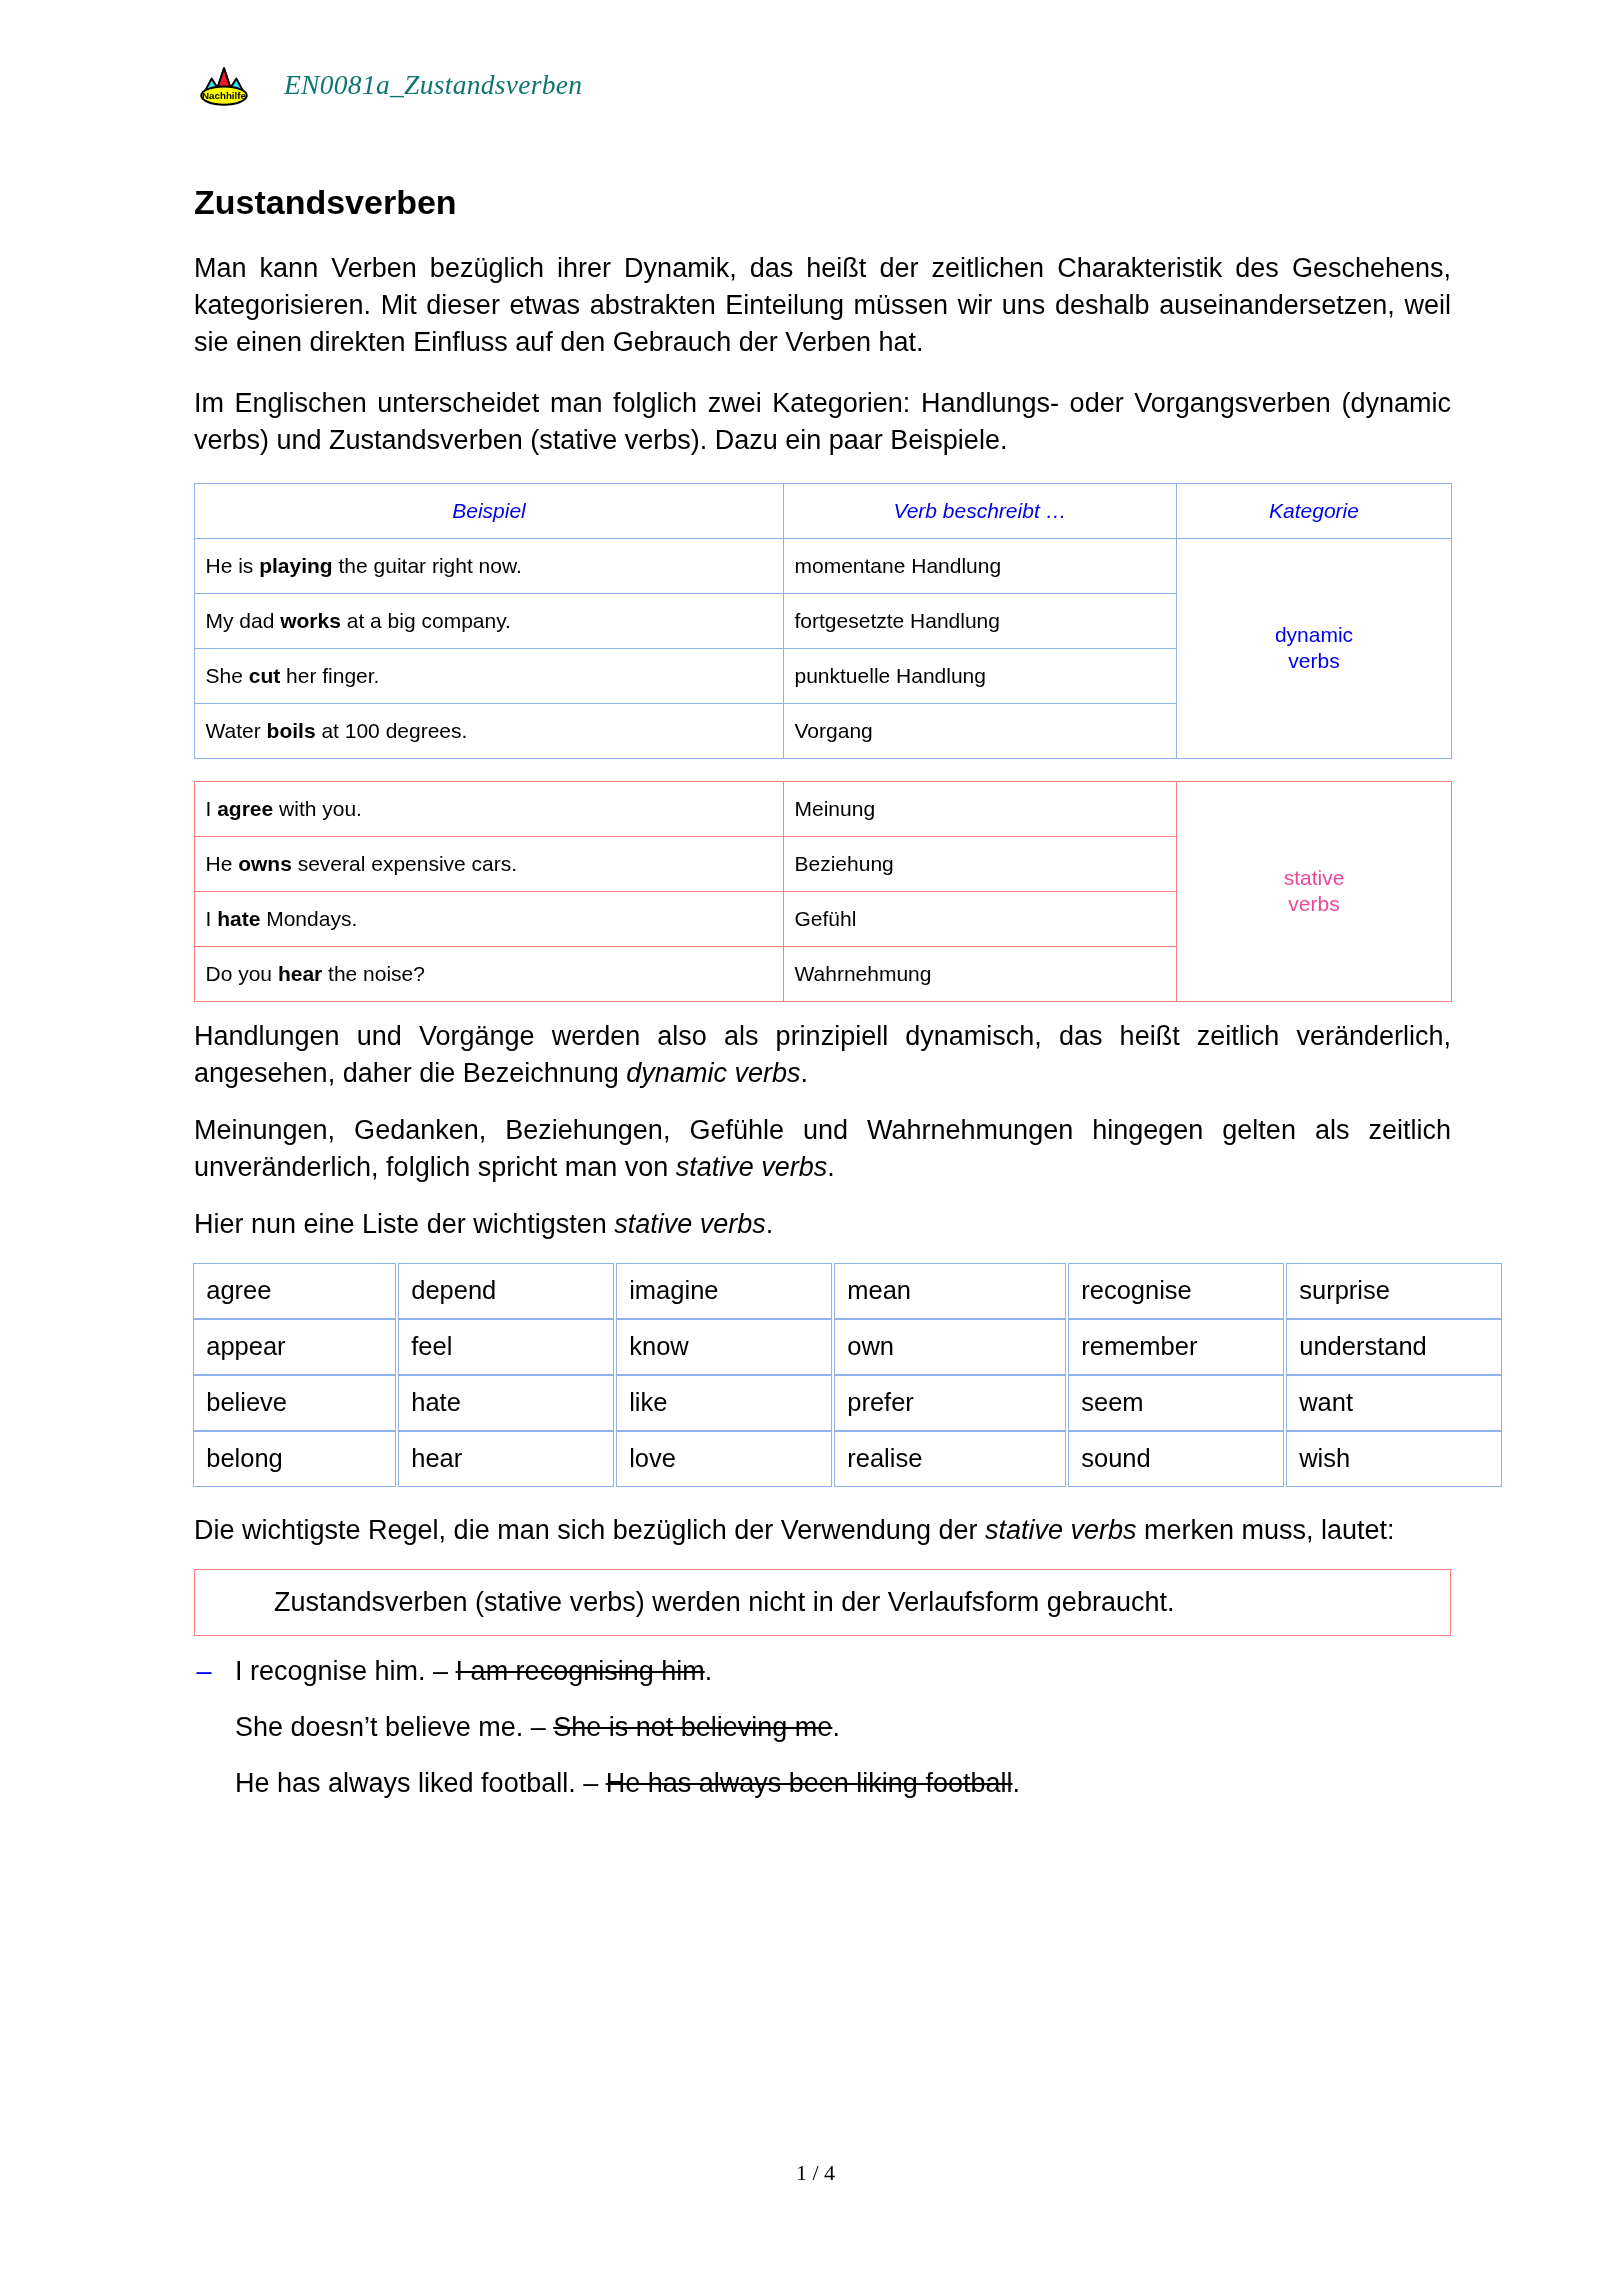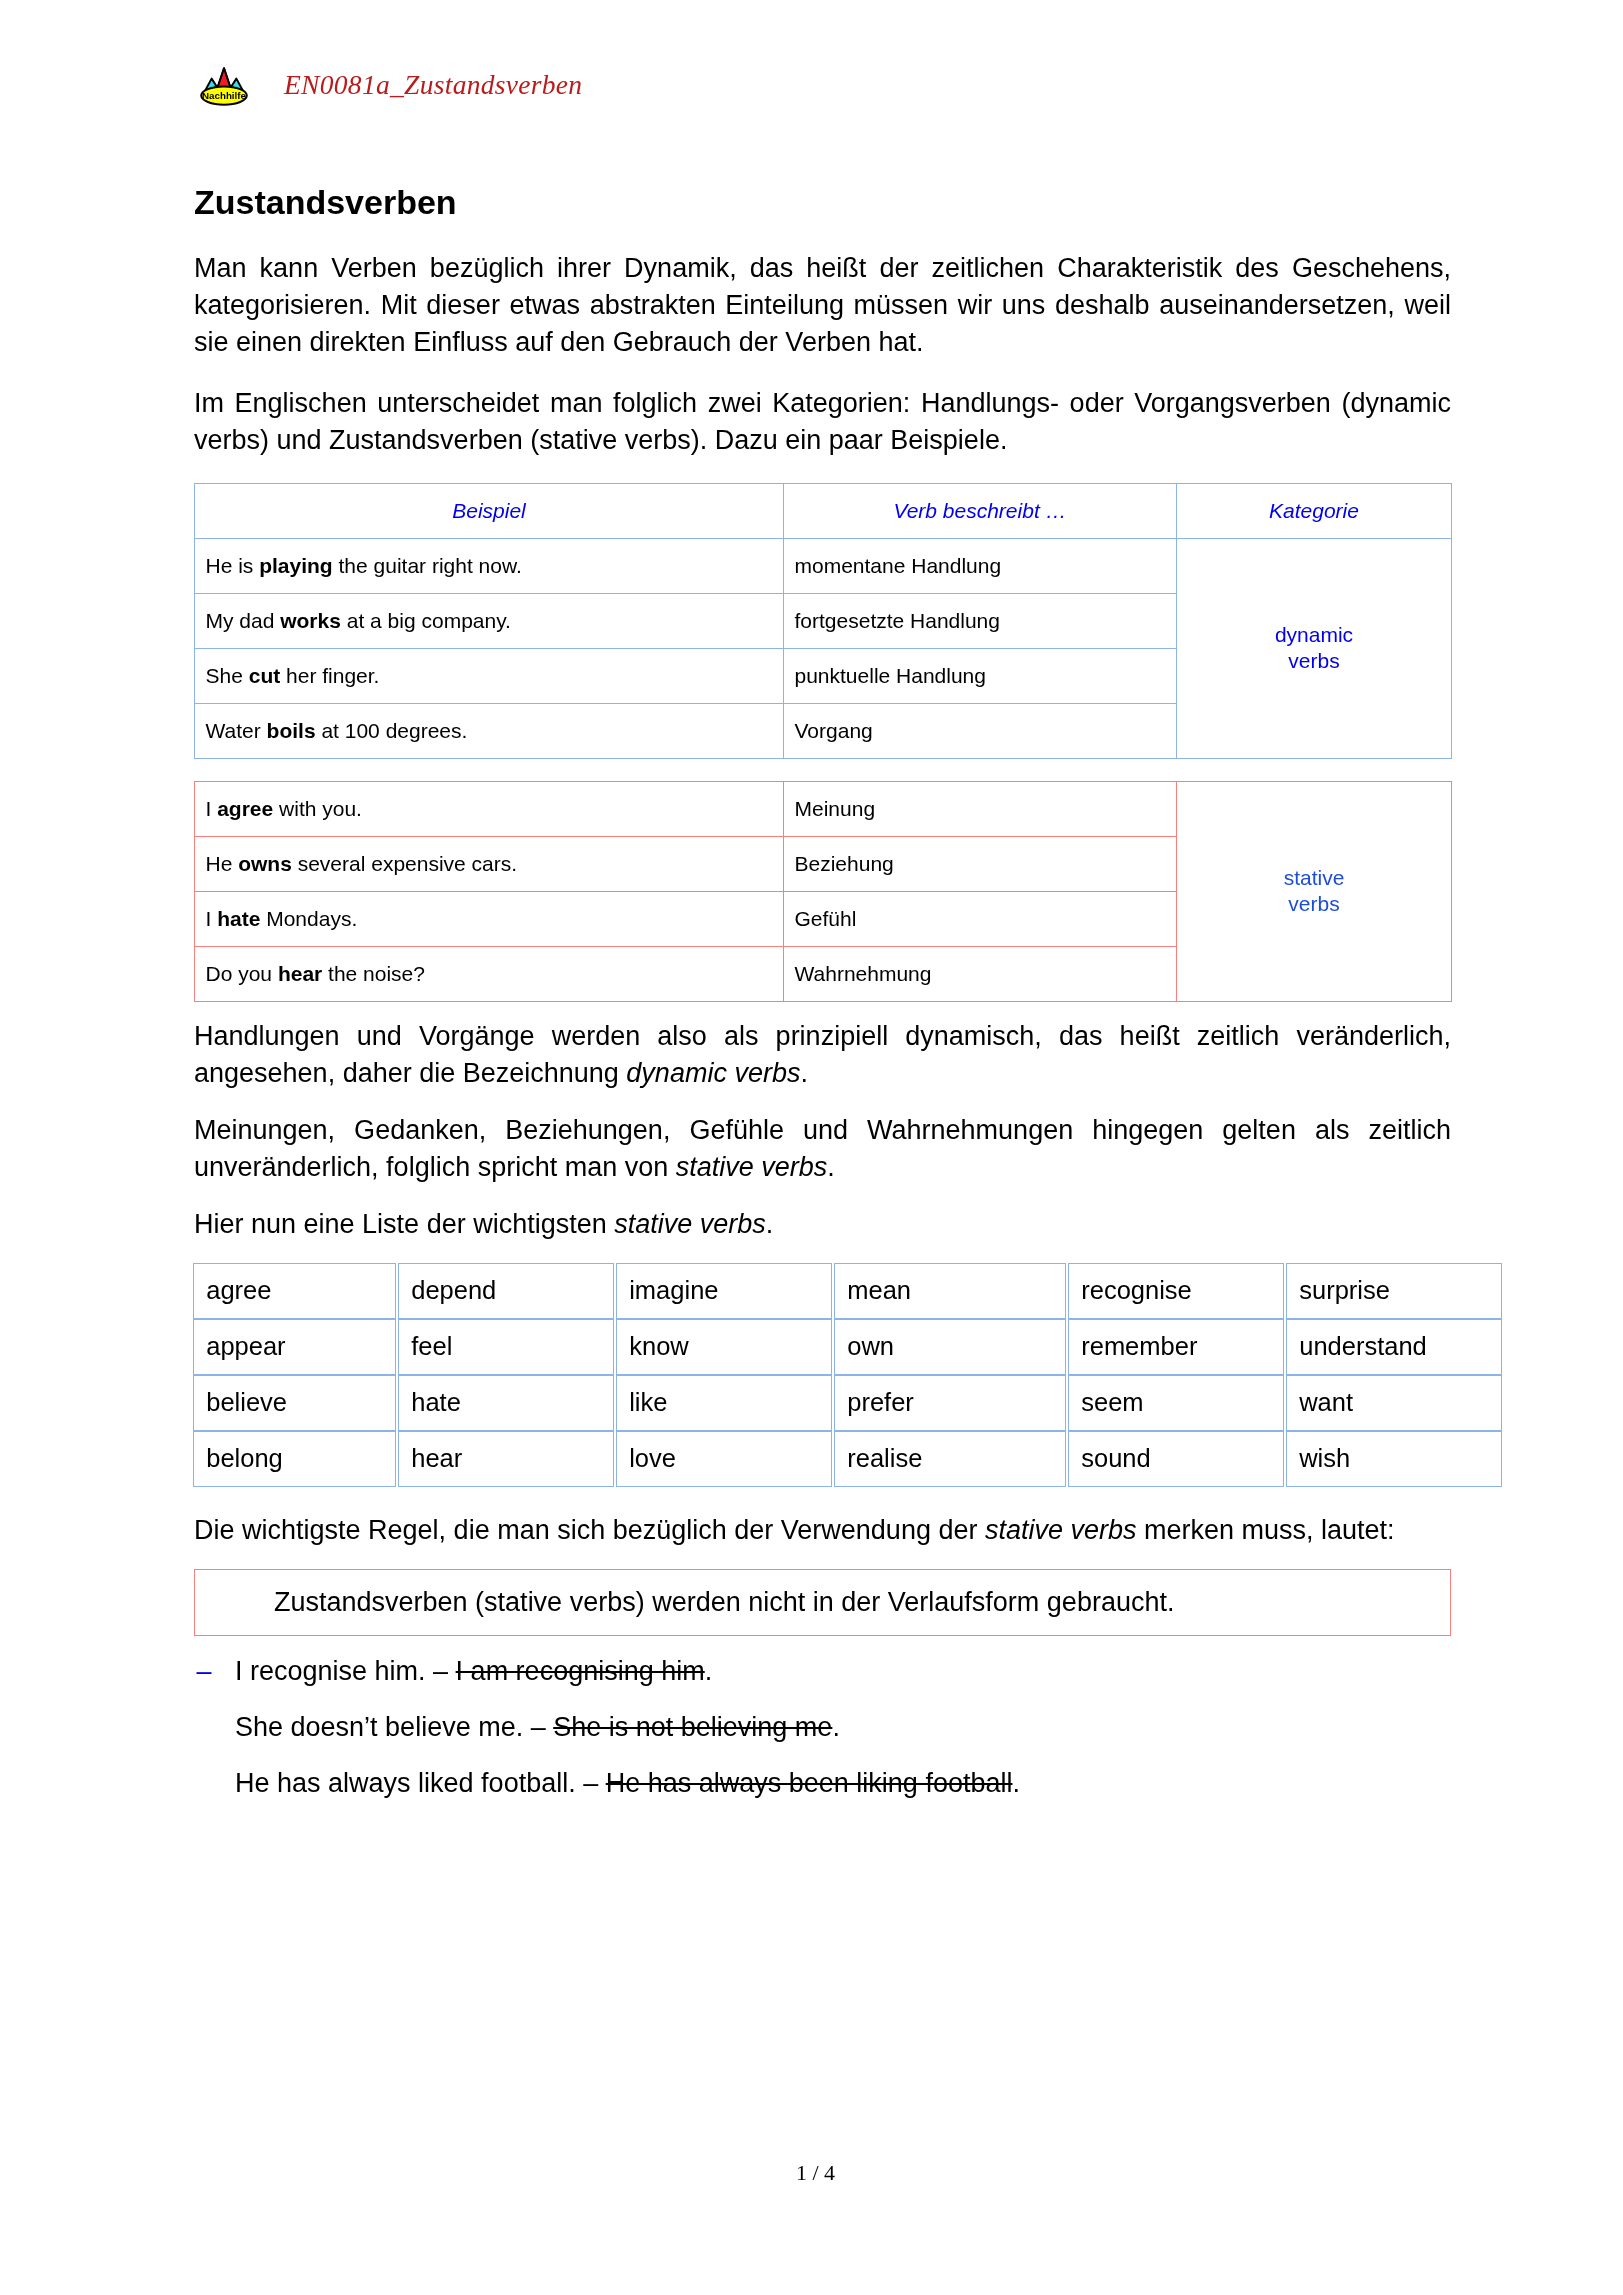--- a/index.html
+++ b/index.html
@@ -38,21 +38,21 @@
     height: 43px;
     position: relative;
     flex: 0 0 auto;
   }
   .logo svg { display: block; }
   .header-title {
     font-family: "Liberation Serif", serif;
     font-style: italic;
     font-size: 27.5px;
     letter-spacing: 0.3px;
-    color: #b91c1c;
+    color: #0f766e;
     white-space: nowrap;
   }
 
   
   .content {
     position: absolute;
     left: 194px;
     top: 183px;
     width: 1257px;
   }
@@ -107,21 +107,21 @@
     height: 59px;
   }
   td.cat {
     text-align: center !important;
     vertical-align: middle;
     font-weight: bold;
     font-size: 26px;
     line-height: 1.25;
   }
   td.cat.dyn { color: #0000ee; }
-  td.cat.sta { color: #1d4ed8; }
+  td.cat.sta { color: #ec4899; }
 
   .gap-after-table { height: 22px; }
 
   
   table.verb-grid {
     border-collapse: separate;
     border-spacing: 2.6px 0;
     width: 1263px;
     table-layout: fixed;
     margin: 0 0 0 -2.6px;

